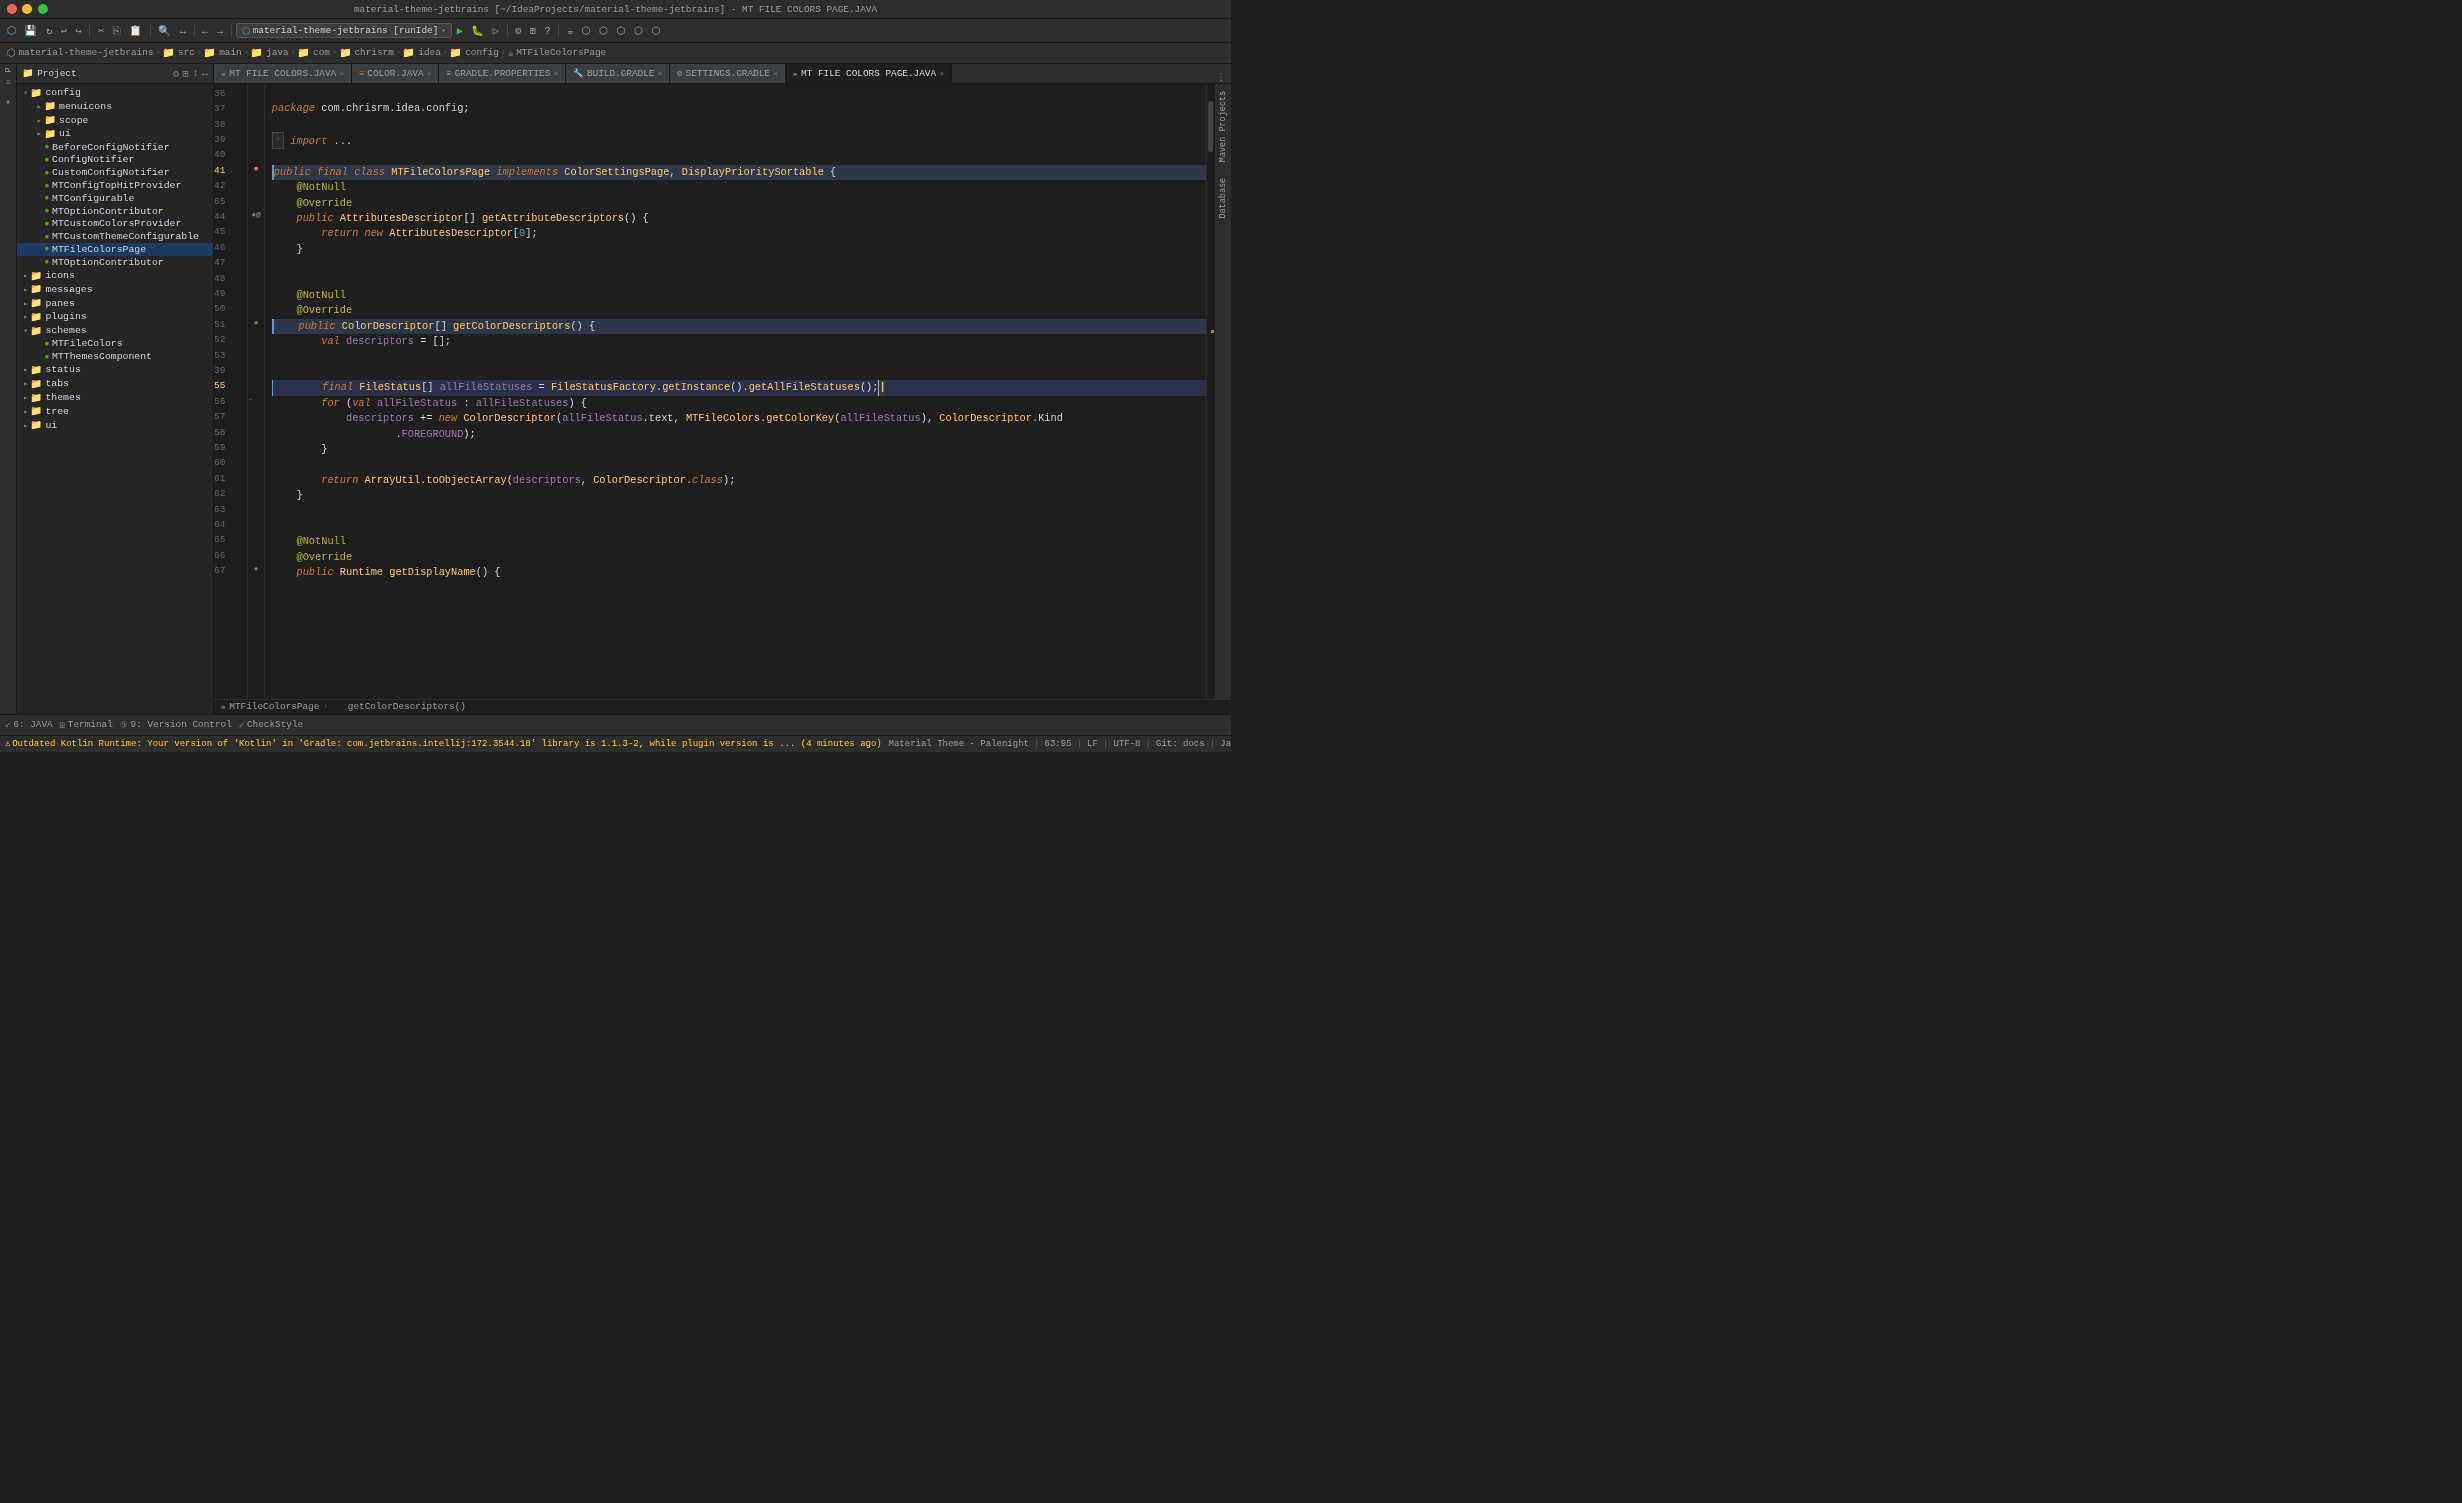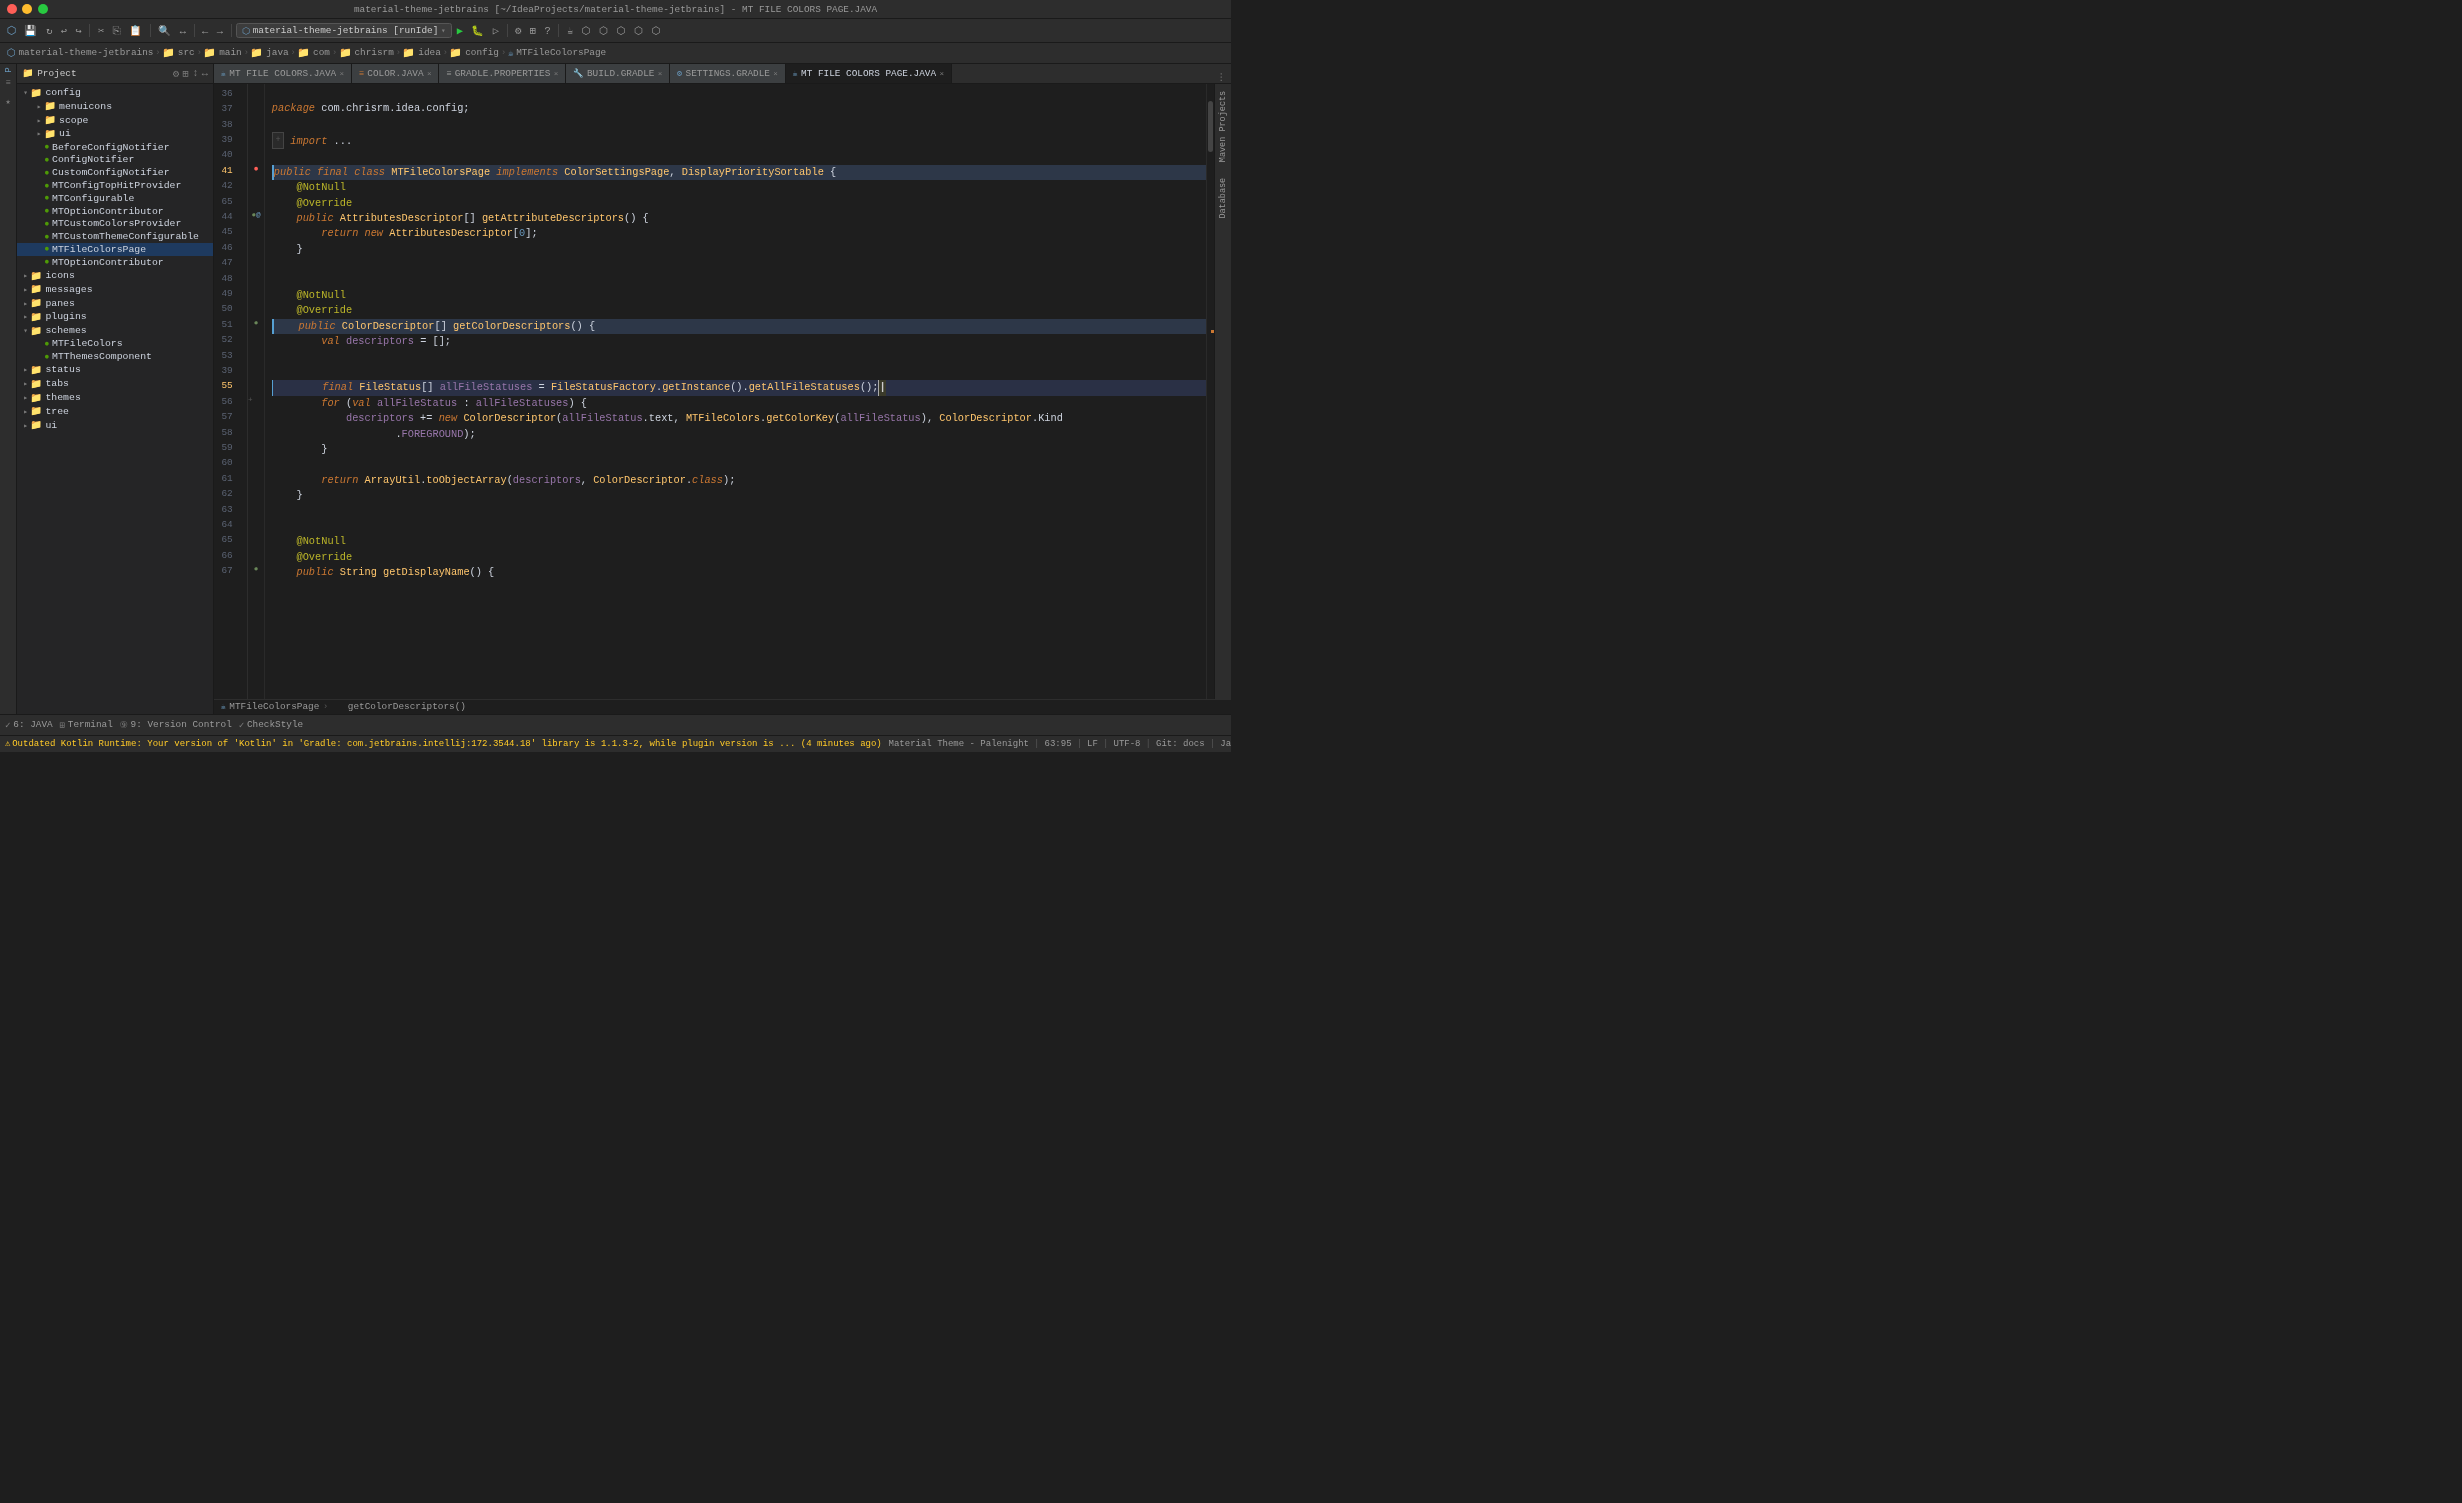--- a/index.html
+++ b/index.html
@@ -186,21 +186,21 @@
     .tab-more {
       margin-left: auto;
       color: #7a7a7a;
       padding: 0 5.1px;
       cursor: pointer;
     }
     .line-numbers {
       width: 34px;
       background: #1e1e1e;
       color: #5a6272;
-      text-align: center;
+      text-align: left;
       padding-right: 6.8px;
       padding-top: 1.7px;
       font-size: 9.4px;
       line-height: 15.4px;
       user-select: none;
       border-right: 0.9px solid #2d2d2d;
       overflow: hidden;
     }
     .code-area {
       flex: 1;
@@ -890,21 +890,21 @@
 
           <div class="code-line">
             <span class="plain">    </span>
             <span class="ann">@Override</span>
           </div>
 
           <div class="code-line">
             <span class="plain">    </span>
             <span class="kw">public</span>
             <span class="plain"> </span>
-            <span class="type">String</span>
+            <span class="type">Runtime</span>
             <span class="plain"> </span>
             <span class="fn">getDisplayName</span>
             <span class="plain">() {</span>
           </div>
         </div>
 
         <div style="width:8.5px; background:#1e1e1e; border-left:0.9px solid #2a2a2a; position:relative;">
           <div style="position:absolute; right:0.9px; top:17px; width:5.1px; height:51px; background:#444; border-radius:2.6px;"></div>
 
           <div style="position:absolute; right:0; top:40%; width:2.6px; height:3.4px; background:#cc7832;"></div>

